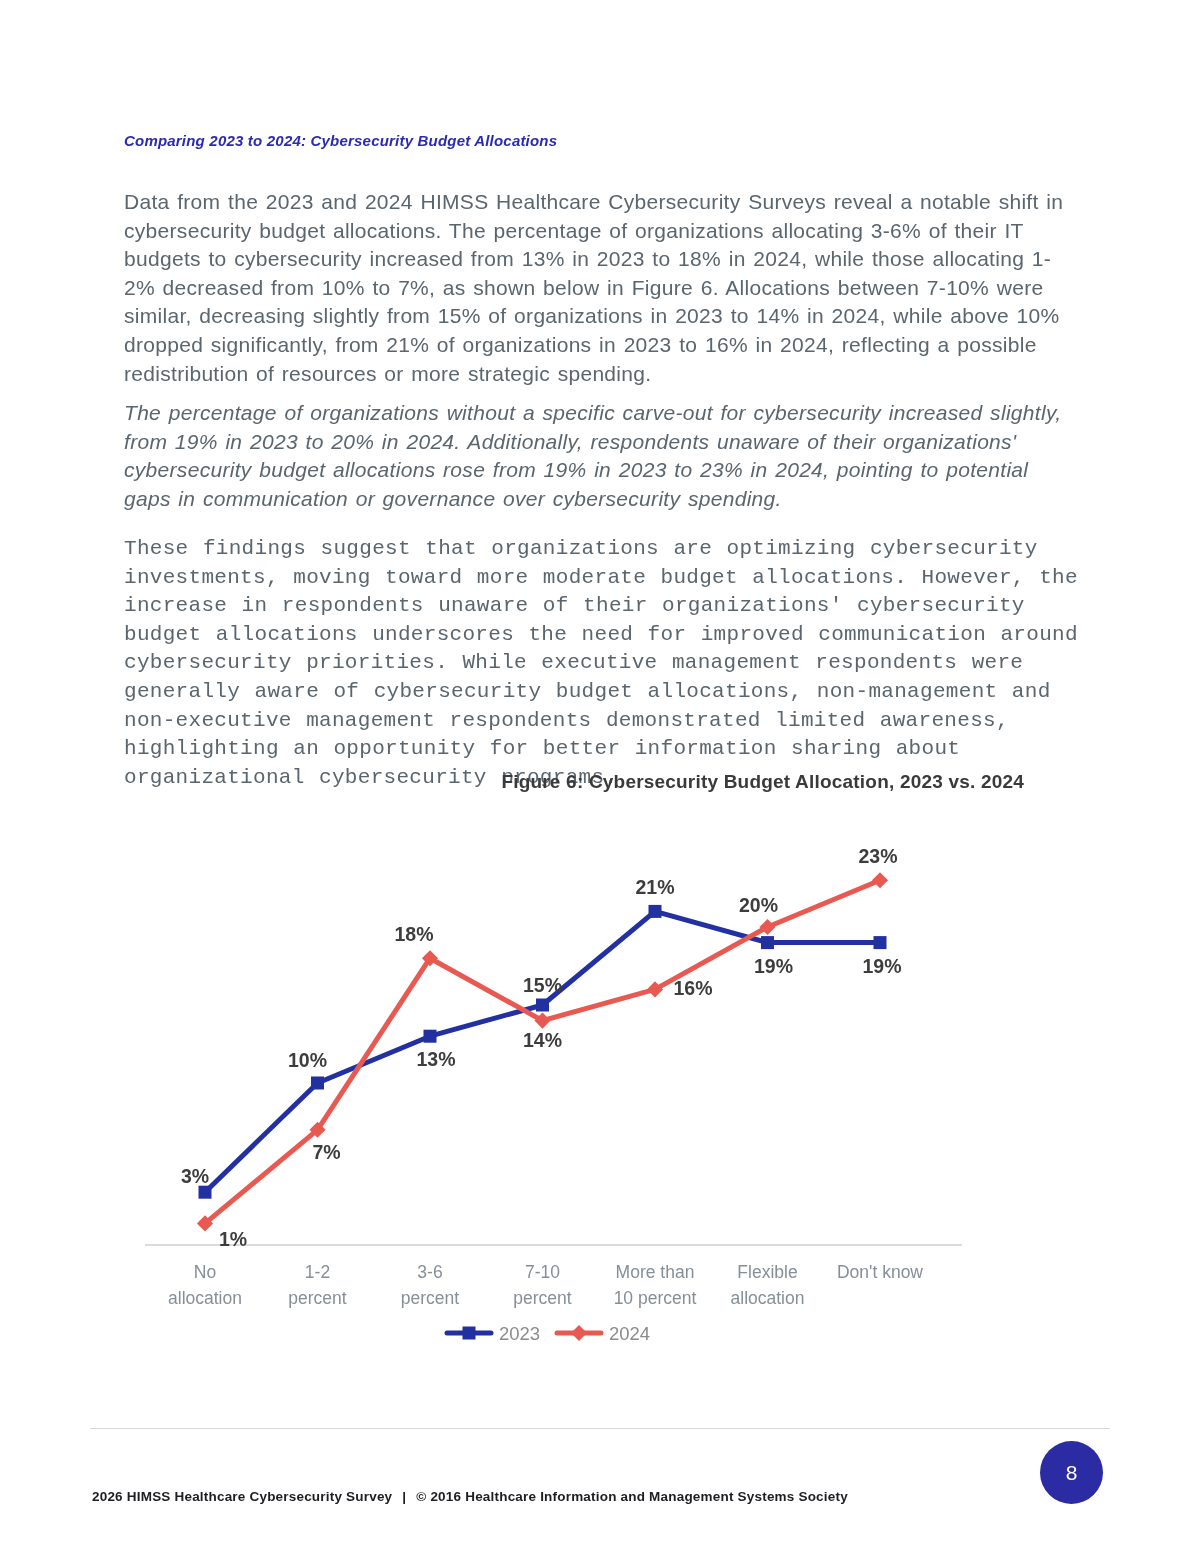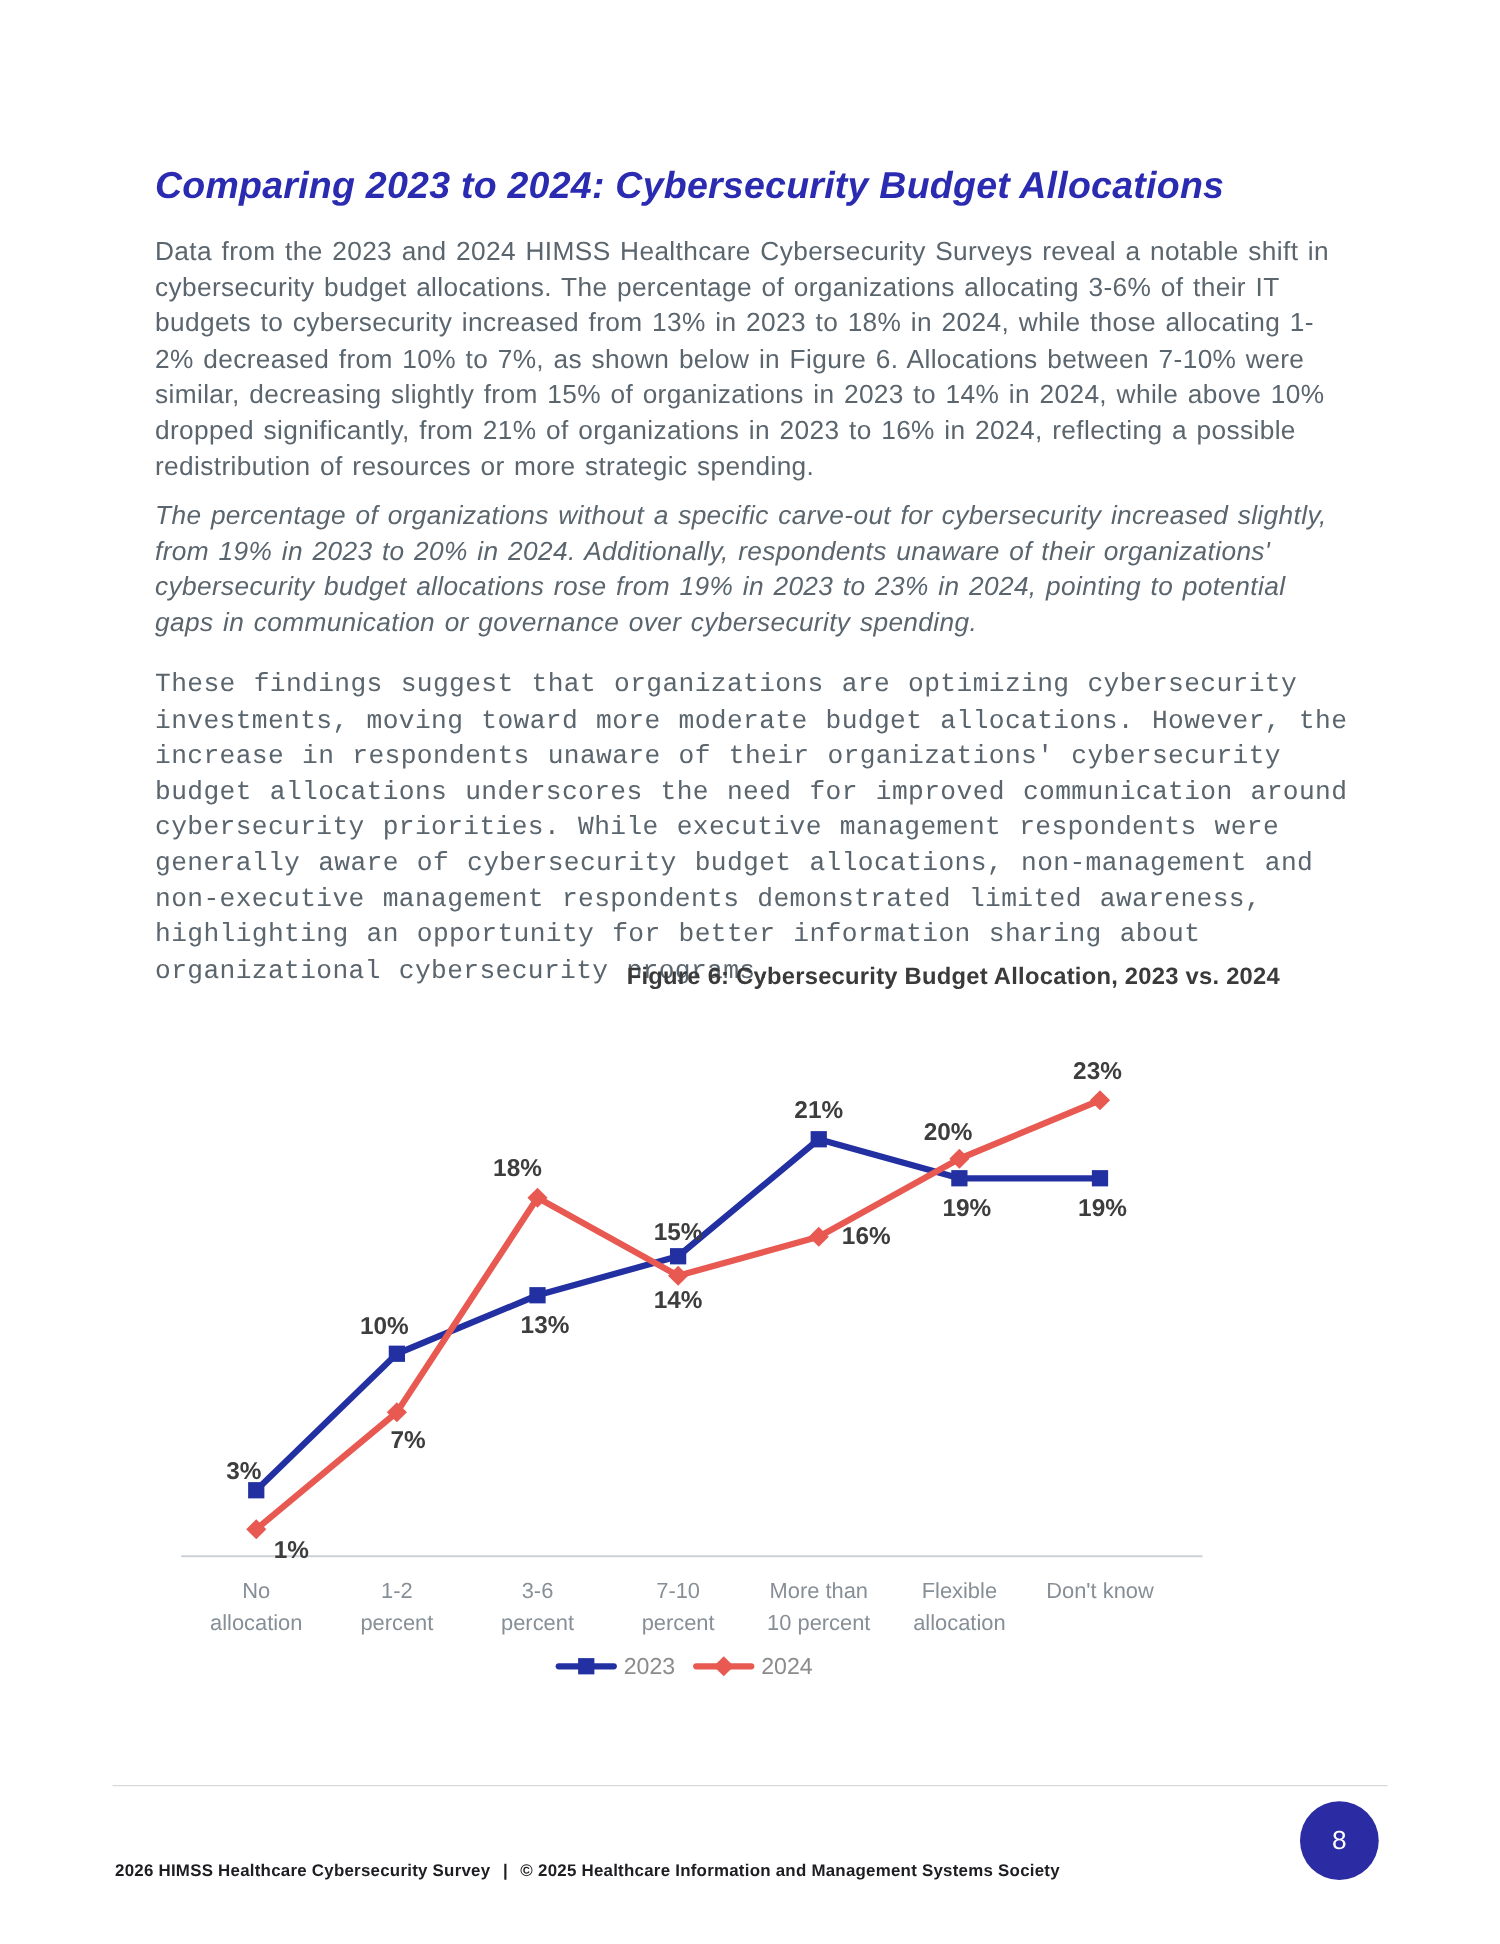--- a/index.html
+++ b/index.html
@@ -5,21 +5,21 @@
   html,body{margin:0;padding:0;background:#ffffff;}
   .page{
     position:relative;
     width:1200px;height:1555px;
     background:#ffffff;
     font-family:"Liberation Sans", sans-serif;
     overflow:hidden;
   }
   .heading{
     position:absolute;left:124px;top:132px;width:954px;
-    font-size:30px;font-weight:bold;font-style:italic;
+    font-size:15px;font-weight:bold;font-style:italic;
     color:#2B2BB2;letter-spacing:.2px;margin:0;
   }
   .para{
     position:absolute;left:124px;width:958px;
     font-size:21px;line-height:28.6px;color:#5A656E;
     letter-spacing:.3px;word-spacing:1.5px;margin:0;
   }
   .p1{top:188px;}
   .p2{top:399px;font-style:italic;}
   .p3{top:535px;font-family:Liberation Mono, monospace;}
@@ -109,20 +109,20 @@
         <text x="359" y="499.5" text-anchor="start" font-family="&quot;Liberation Sans&quot;, sans-serif" font-size="18.5" fill="#8C8C8C">2023</text>
         <line x1="417" y1="493" x2="461" y2="493" stroke="#E85951" stroke-width="5" stroke-linecap="round"></line>
         <path d="M 439 484.94 L 447.06 493 L 439 501.06 L 430.94 493 Z" fill="#E85951"></path>
         <text x="469" y="499.5" text-anchor="start" font-family="&quot;Liberation Sans&quot;, sans-serif" font-size="18.5" fill="#8C8C8C">2024</text>
       </svg>
   </div>
 
   <div class="footer-rule"></div>
 
   <div class="footer-text">
-    <span>2026 HIMSS Healthcare Cybersecurity Survey</span><span class="sep">|</span><span>© 2025 Healthcare Information and Management Systems Society</span>
+    <span>2026 HIMSS Healthcare Cybersecurity Survey</span><span class="sep">|</span><span>© 2016 Healthcare Information and Management Systems Society</span>
   </div>
 
   <div class="page-circle">
     <span>8</span>
   </div>
 
 </div>
 
 </body></html>

